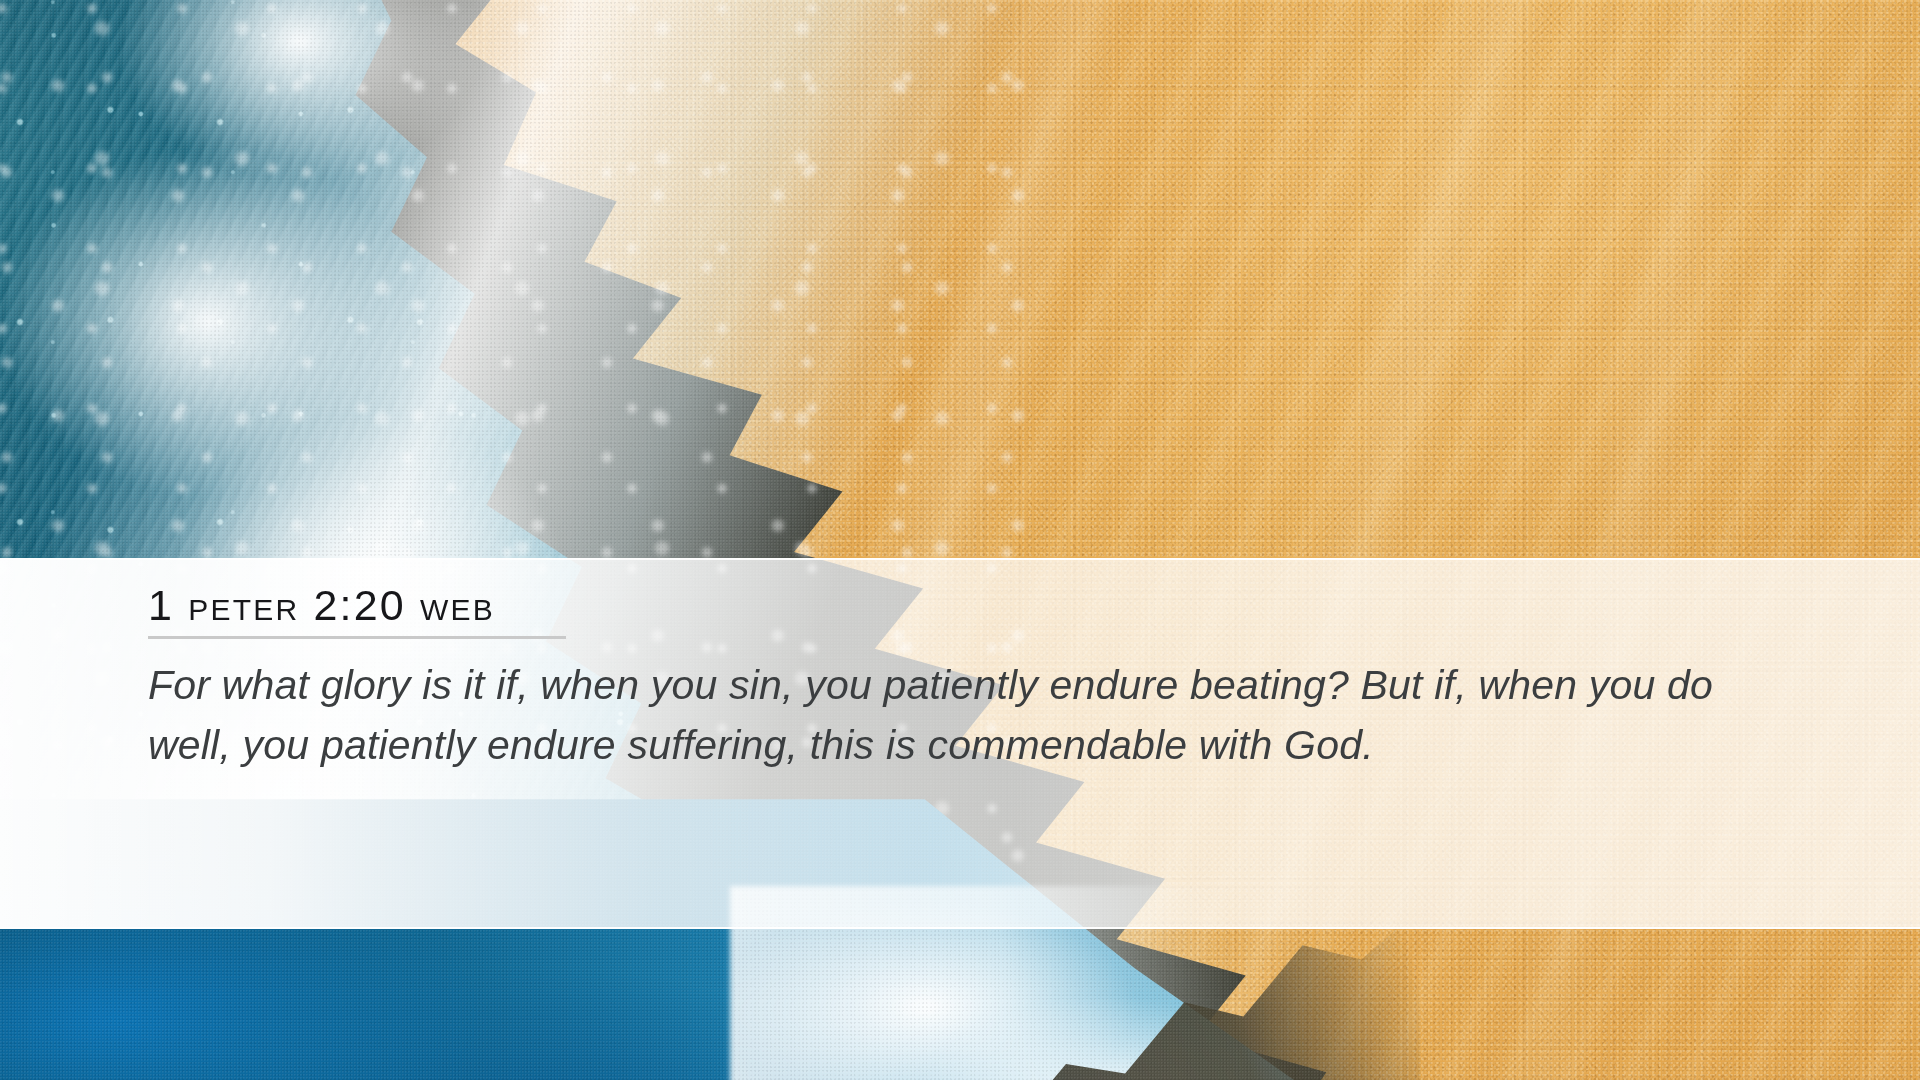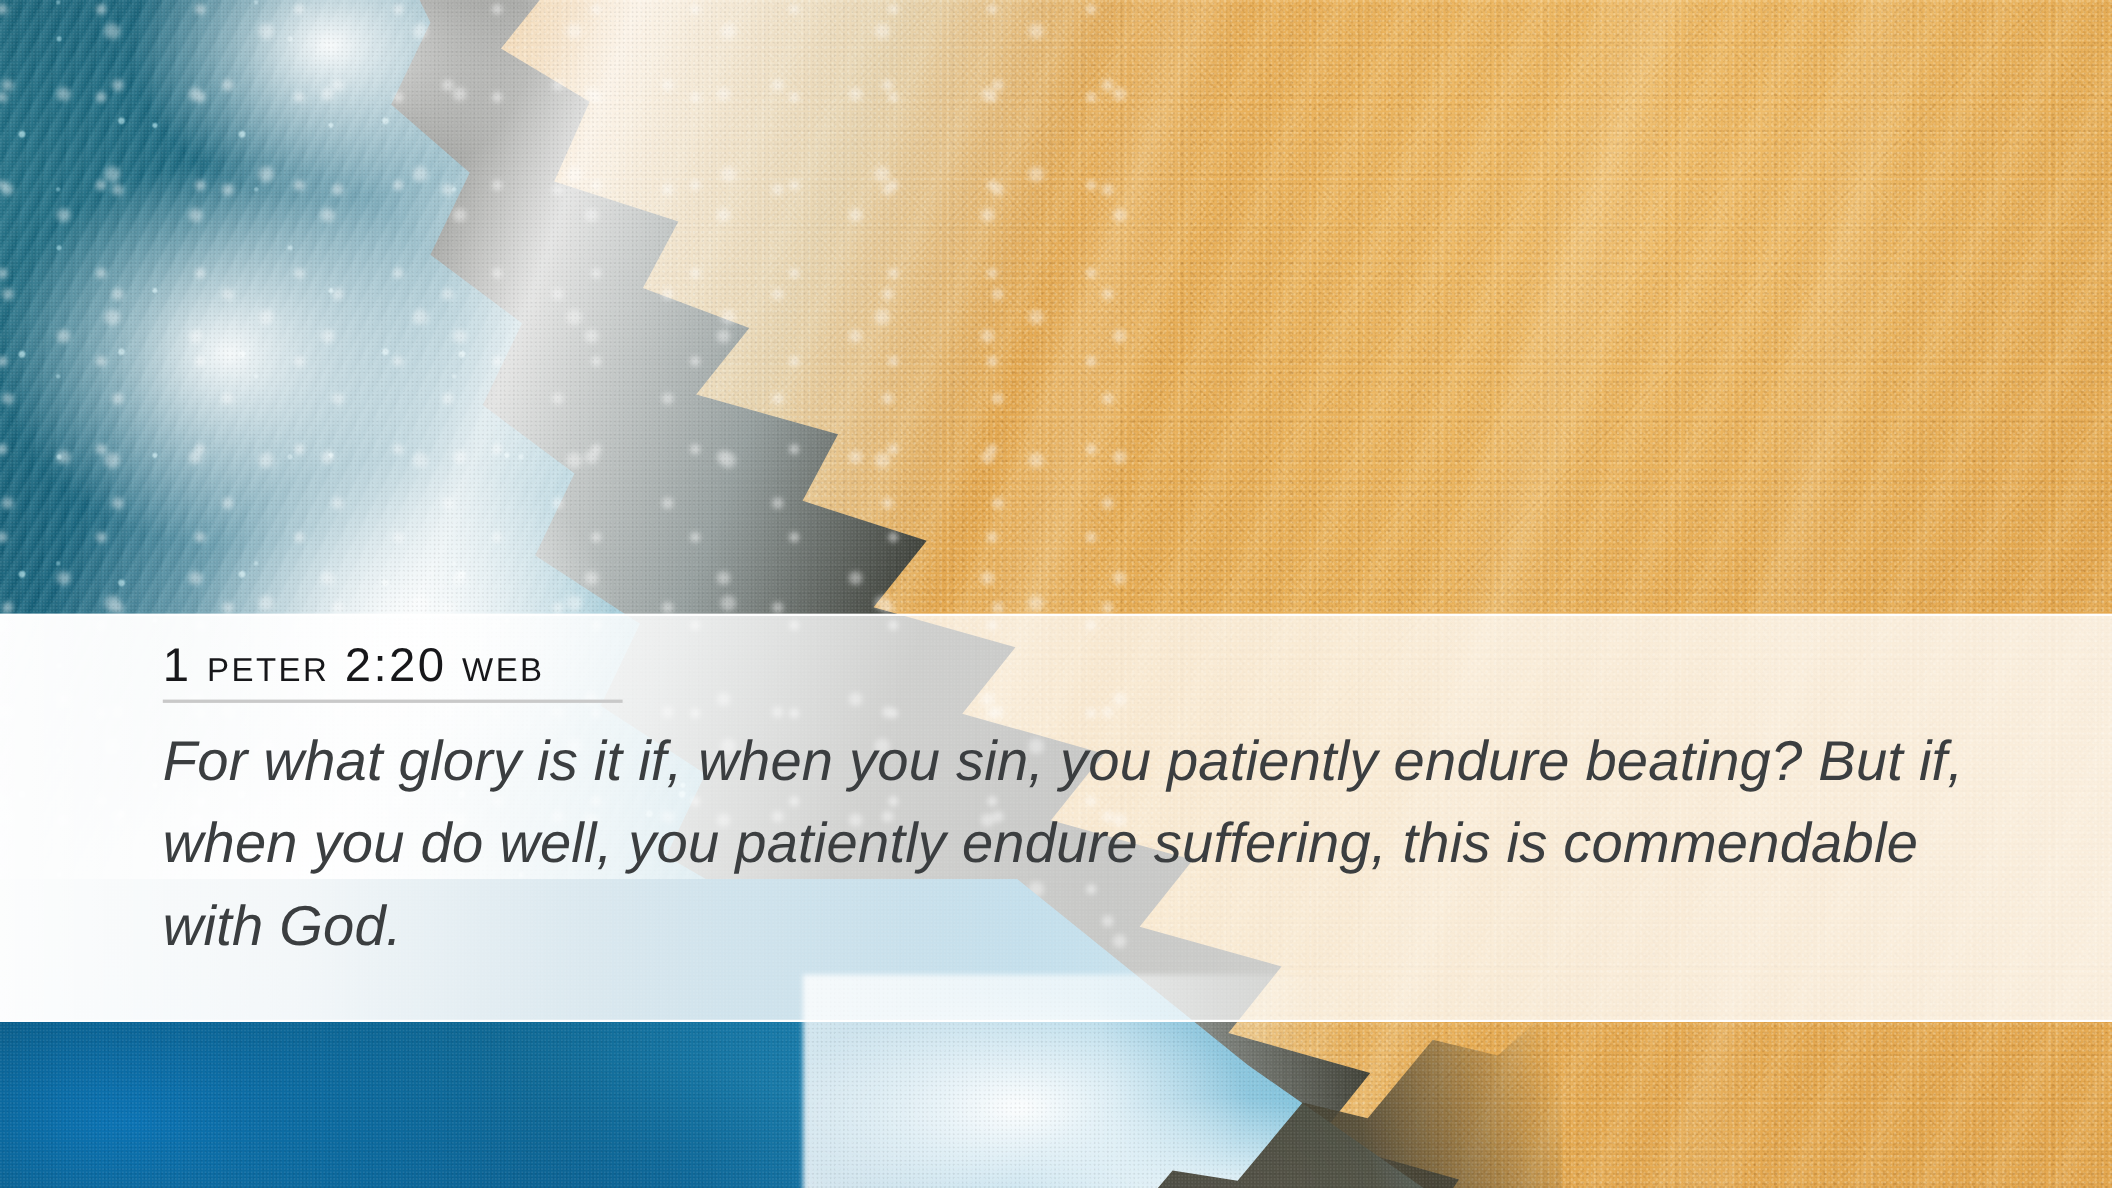--- a/index.html
+++ b/index.html
@@ -278,21 +278,21 @@
 
   .ref-rule {
     width: 418px;
     height: 3px;
     background: #c9c9c9;
     margin: 8px 0 0 0;
   }
 
   .verse-text {
     margin-top: 16px;
-    font-size: 51px;
+    font-size: 41px;
     line-height: 1.47;
     font-style: italic;
     font-weight: 300;
     color: #3b3e40;
     letter-spacing: .2px;
     max-width: 1660px;
     font-family: "Liberation Sans", sans-serif;
   }
 </style>
 </head>

